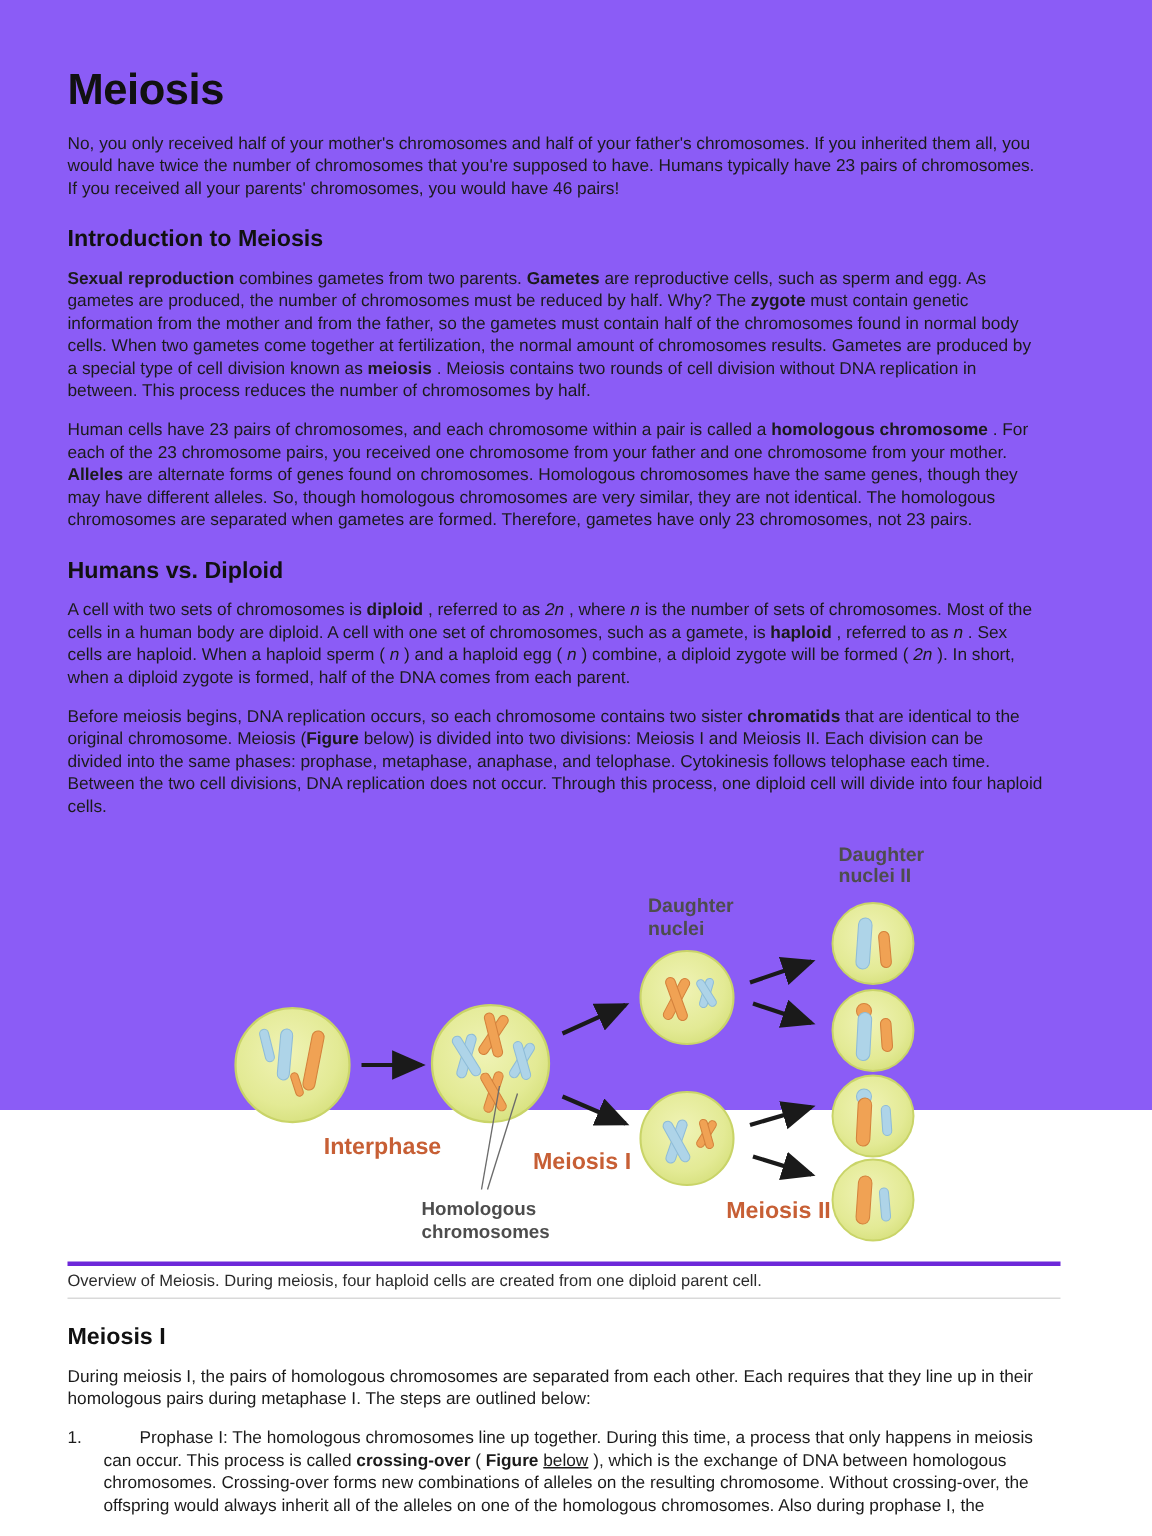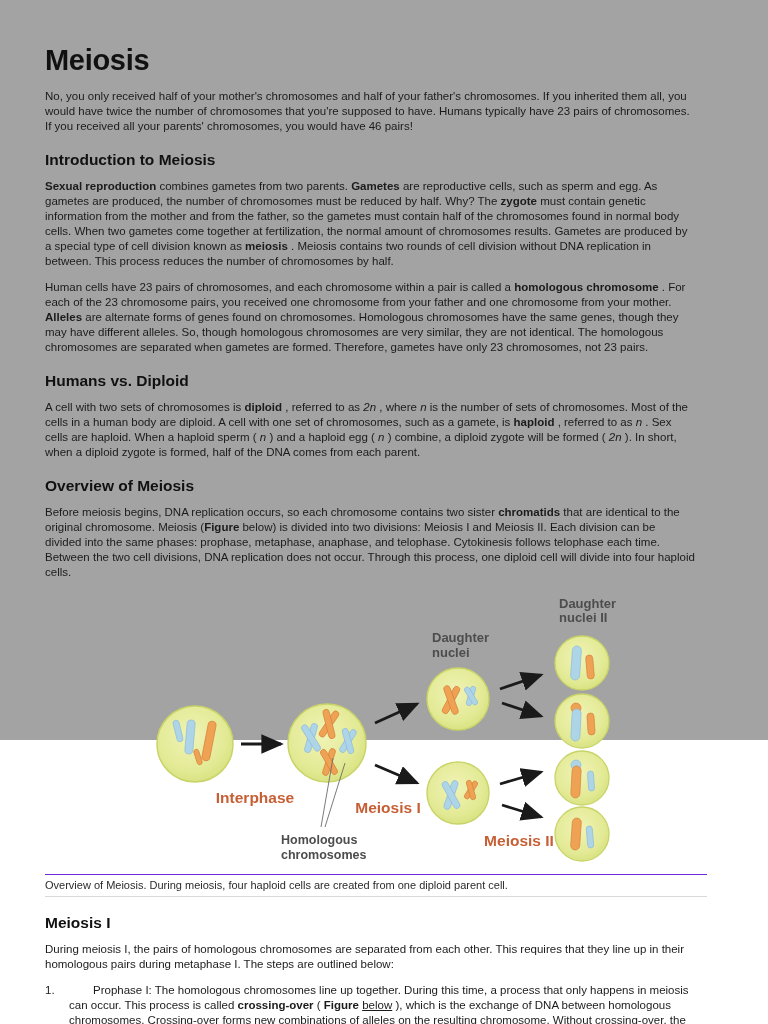--- a/index.html
+++ b/index.html
@@ -1,51 +1,50 @@
 <!DOCTYPE html>
 <html><head>
 <meta charset="utf-8">
 <style>
   html,body{margin:0;padding:0;}
   body{background:#ffffff;width:768px;height:1024px;overflow:hidden;
        font-family:"Liberation Sans",sans-serif;color:#1b1b1b;}
-  .page{box-sizing:border-box;width:768px;height:740px;padding:45px 61px 0 45px;background:#a3a3a3;}
+  .page{box-sizing:border-box;width:768px;height:740px;padding:45px 61px 0 45px;background:#8b5cf6;}
   h1{font-size:29px;line-height:1.05;margin:0 0 14px 0;font-weight:bold;letter-spacing:-0.3px;color:#111;}
   h2{font-size:15.5px;margin:17px 0 10px 0;font-weight:bold;color:#111;}
   p.q{font-size:12px;font-weight:bold;margin:0 0 10px 0;color:#111;}
   p.body{font-size:11.5px;line-height:15px;margin:0 12px 11px 0;}
   .b{font-weight:bold;}
   .i{font-style:italic;}
   .u{text-decoration:underline;cursor:pointer;}
   .li{display:flex;font-size:11.5px;line-height:15px;margin:2px 0 11px 0;}
   .li .num{flex:0 0 24px;}
   .li .li-body{flex:1;text-indent:24px;}
   .figure-wrap{margin:2px 0 0 0;}
-  .caption-block{border-top:1px solid #6d28d9;border-bottom:1px solid #d9d9d9;
+  .caption-block{border-top:3px solid #6d28d9;border-bottom:1px solid #d9d9d9;
                  padding:4px 0 5px 0;margin:4px 0 6px 0;}
   .caption-block .cap{font-size:11px;color:#2b2b2b;}
   svg text{font-family:"Liberation Sans",sans-serif;}
   .phase-label{font-size:15.5px;font-weight:bold;}
   .gray-label{font-size:13px;font-weight:bold;}
   .homol-label{font-size:12.5px;font-weight:bold;}
 </style>
 </head>
 <body>
 
 <div class="page">
 
   <div id="blocks-top">
       <h1>Meiosis</h1>
       <p class="body"><span>No, you only received half of your mother's chromosomes and half of your father's chromosomes. If you inherited them all, you would have twice the number of chromosomes that you're supposed to have. Humans typically have 23 pairs of chromosomes. If you received all your parents' chromosomes, you would have 46 pairs!</span></p>
       <h2>Introduction to Meiosis</h2>
       <p class="body"><span class="b">Sexual reproduction</span><span> combines gametes from two parents. </span><span class="b">Gametes</span><span> are reproductive cells, such as sperm and egg. As gametes are produced, the number of chromosomes must be reduced by half. Why? The </span><span class="b">zygote</span><span> must contain genetic information from the mother and from the father, so the gametes must contain half of the chromosomes found in normal body cells. When two gametes come together at fertilization, the normal amount of chromosomes results. Gametes are produced by a special type of cell division known as </span><span class="b">meiosis</span><span> . Meiosis contains two rounds of cell division without DNA replication in between. This process reduces the number of chromosomes by half.</span></p>
       <p class="body"><span>Human cells have 23 pairs of chromosomes, and each chromosome within a pair is called a </span><span class="b">homologous chromosome</span><span> . For each of the 23 chromosome pairs, you received one chromosome from your father and one chromosome from your mother. </span><span class="b">Alleles</span><span> are alternate forms of genes found on chromosomes. Homologous chromosomes have the same genes, though they may have different alleles. So, though homologous chromosomes are very similar, they are not identical. The homologous chromosomes are separated when gametes are formed. Therefore, gametes have only 23 chromosomes, not 23 pairs.</span></p>
       <h2>Humans vs. Diploid</h2>
       <p class="body"><span>A cell with two sets of chromosomes is </span><span class="b">diploid</span><span> , referred to as </span><span class="i">2n</span><span> , where </span><span class="i">n</span><span> is the number of sets of chromosomes. Most of the cells in a human body are diploid. A cell with one set of chromosomes, such as a gamete, is </span><span class="b">haploid</span><span> , referred to as </span><span class="i">n</span><span> . Sex cells are haploid. When a haploid sperm ( </span><span class="i">n</span><span> ) and a haploid egg ( </span><span class="i">n</span><span> ) combine, a diploid zygote will be formed ( </span><span class="i">2n</span><span> ). In short, when a diploid zygote is formed, half of the DNA comes from each parent.</span></p>
-      <h2>Overview of Meiosis</h2>
       <p class="body"><span>Before meiosis begins, DNA replication occurs, so each chromosome contains two sister </span><span class="b">chromatids</span><span> that are identical to the original chromosome. Meiosis (</span><span class="b">Figure</span><span> below) is divided into two divisions: Meiosis I and Meiosis II. Each division can be divided into the same phases: prophase, metaphase, anaphase, and telophase. Cytokinesis follows telophase each time. Between the two cell divisions, DNA replication does not occur. Through this process, one diploid cell will divide into four haploid cells.</span></p>
     </div>
 
   <div class="figure-wrap">
     <svg width="678" height="275" viewBox="0 0 678 275">
       <defs>
         <radialGradient id="cellGrad" cx="45%" cy="40%" r="65%">
           <stop offset="0%" stop-color="#f0f3b6"></stop>
           <stop offset="70%" stop-color="#e3ea95"></stop>
           <stop offset="100%" stop-color="#d6e07c"></stop>
@@ -158,20 +157,20 @@
       <text class="homol-label" x="236" y="268" fill="#4d4d4d">chromosomes</text>
     </svg>
   </div>
 
   <div class="caption-block">
     <div class="cap">Overview of Meiosis. During meiosis, four haploid cells are created from one diploid parent cell.</div>
   </div>
 
   <div id="blocks-bottom">
       <h2>Meiosis I</h2>
-      <p class="body"><span>During meiosis I, the pairs of homologous chromosomes are separated from each other. This requires that they line up in their homologous pairs during metaphase I. The steps are outlined below:</span></p>
+      <p class="body"><span>During meiosis I, the pairs of homologous chromosomes are separated from each other. Each requires that they line up in their homologous pairs during metaphase I. The steps are outlined below:</span></p>
       <div class="li">
         <span class="num">1.</span>
         <div class="li-body"><span>Prophase I: The homologous chromosomes line up together. During this time, a process that only happens in meiosis can occur. This process is called </span><span class="b">crossing-over</span><span> ( </span><span class="b">Figure</span><span> </span><span class="u">below</span><span> ), which is the exchange of DNA between homologous chromosomes. Crossing-over forms new combinations of alleles on the resulting chromosome. Without crossing-over, the offspring would always inherit all of the alleles on one of the homologous chromosomes. Also during prophase I, the </span></div>
       </div>
     </div>
 
 </div>
 
 </body></html>

